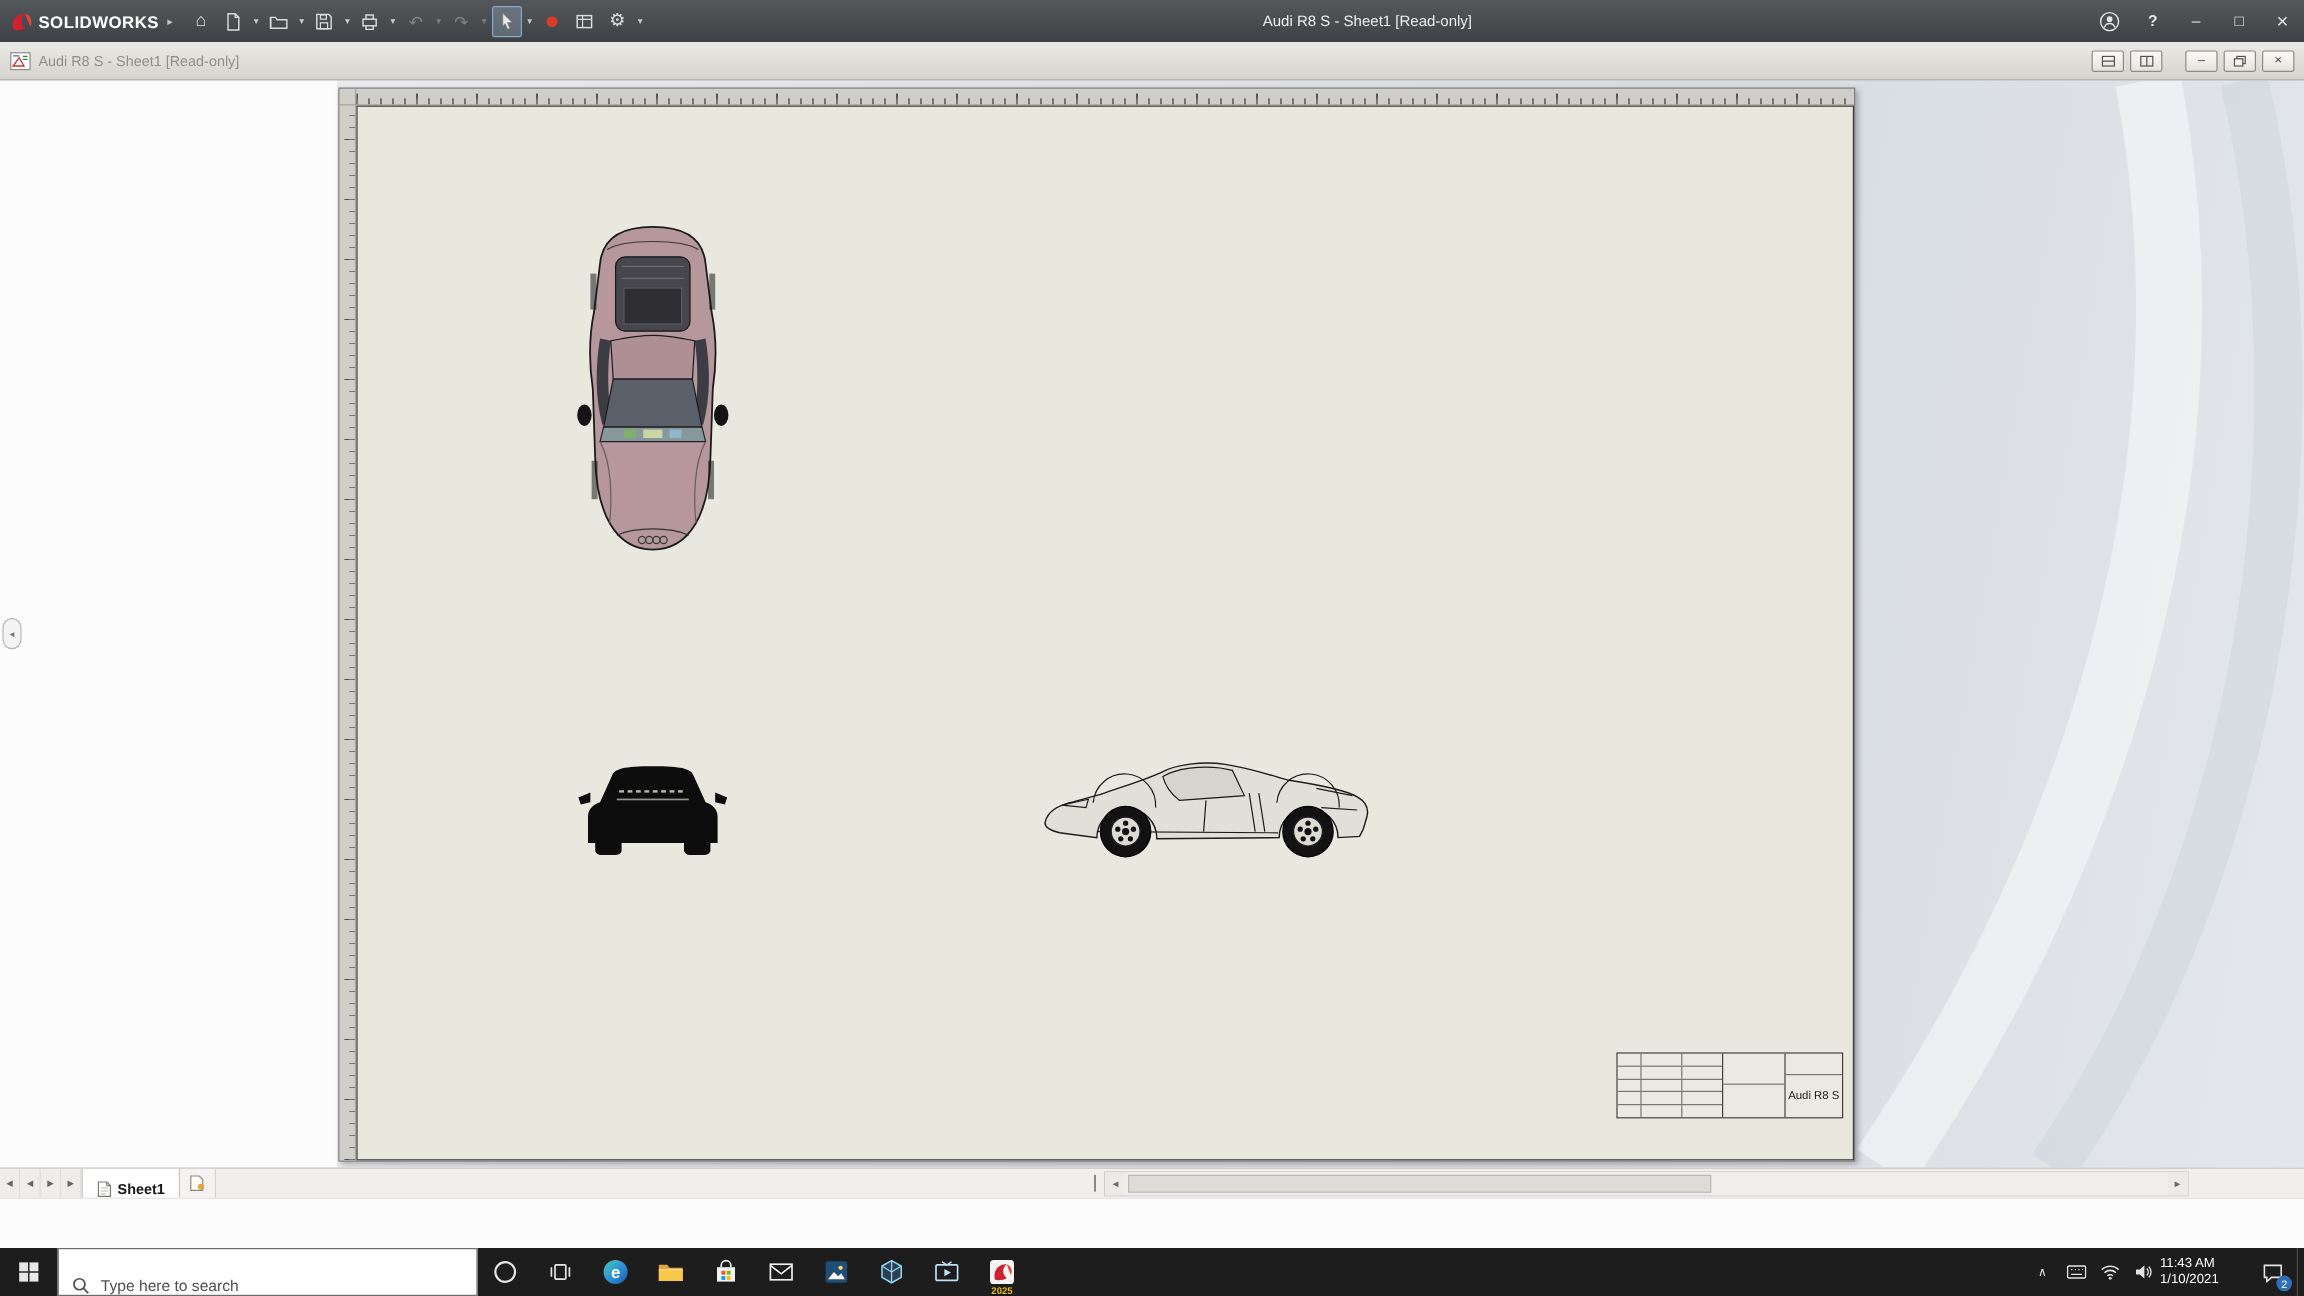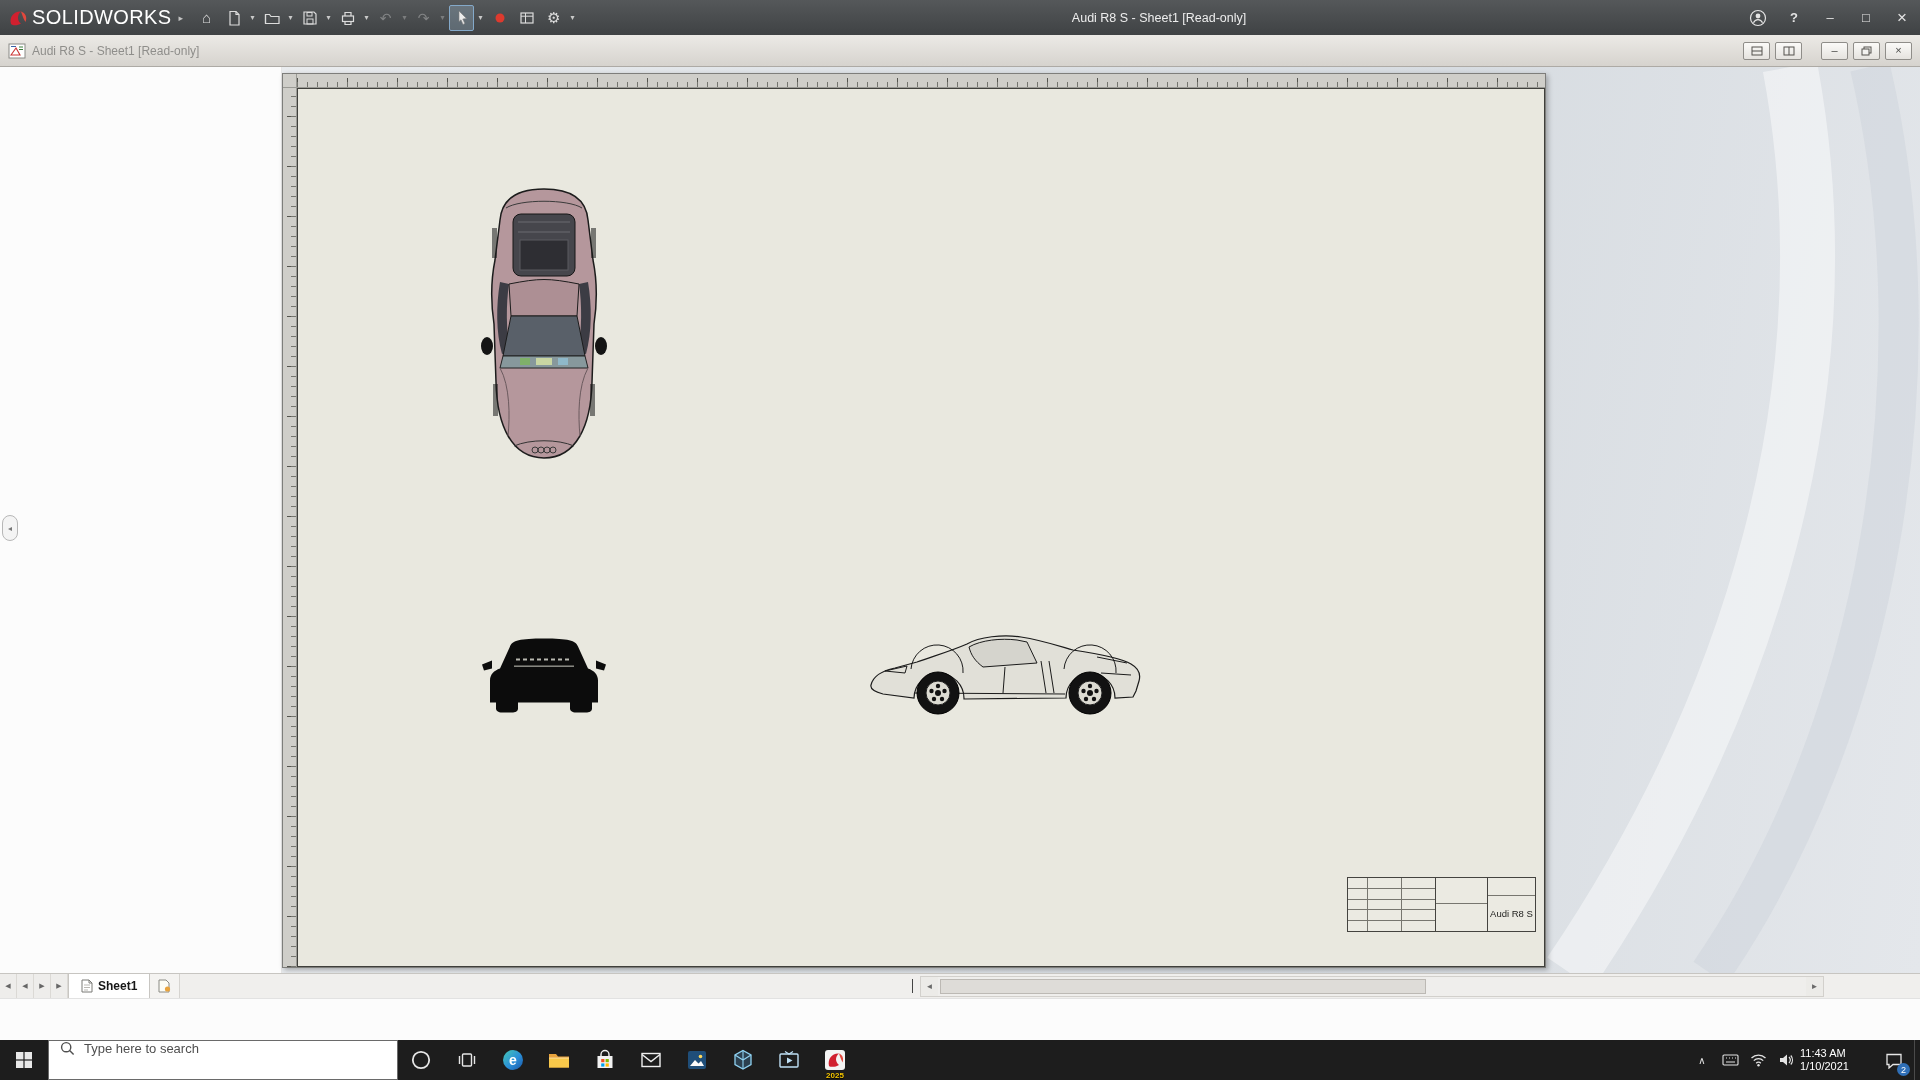--- a/index.html
+++ b/index.html
@@ -2,21 +2,21 @@
 <html><head>
 <meta charset="utf-8">
 <style>
 *{margin:0;padding:0;box-sizing:border-box;font-family:"Liberation Sans",sans-serif}
 html,body{width:1920px;height:1080px;overflow:hidden;background:#000}
 .screen{position:relative;width:1920px;height:1080px;background:#e4e7ea;overflow:hidden}
 
 
 .sw-titlebar{position:absolute;top:0;left:0;right:0;height:35px;background:linear-gradient(#55585a,#3f4244);display:flex;align-items:center;z-index:40}
 .brand{display:flex;align-items:center;gap:4px;padding:0 10px 0 8px}
-.brand-text{color:#fff;font-weight:normal;font-size:20px;letter-spacing:.4px}
+.brand-text{color:#fff;font-weight:bold;font-size:14px;letter-spacing:.4px}
 .brand-arrow{color:#c4c4c4;font-size:9px;margin-left:3px}
 .tb-group{display:flex;align-items:center}
 .tbtn{height:26px;min-width:25px;display:flex;align-items:center;justify-content:center;color:#dcdcdc;margin:0 1px;border:1px solid transparent}
 .tbtn.sel{background:rgba(170,200,228,.28);border-color:#84a9c9;border-radius:2px}
 .tbtn.dis{opacity:.38}
 .caret{font-size:8px;color:#c9c9c9;width:11px;text-align:center;height:26px;line-height:26px}
 .caret.dis{opacity:.38}
 .glyph15{font-size:15px;line-height:1}
 .glyph14{font-size:14px;line-height:1}
 .title-center{flex:1;display:flex;justify-content:center;align-items:center;color:#ededed;font-size:12.5px;white-space:nowrap;overflow:hidden}
@@ -63,33 +63,33 @@
 .tbk-mid-top{height:26px;border-bottom:1px solid #77766f}
 .tbk-mid-bot{flex:1}
 .tbk-right{flex:1;display:flex;flex-direction:column}
 .tbk-right-top{height:18px;border-bottom:1px solid #77766f}
 .tbk-name{flex:1;display:flex;align-items:center;justify-content:center;font-size:9.5px;color:#1d1d1b}
 
 
 .tabbar{position:absolute;top:973px;left:0;right:0;height:25px;background:#f0efed;border-top:1px solid #c7c5c1;display:flex;align-items:center;z-index:38}
 .sheetnav{display:flex;height:100%}
 .snav-btn{width:17px;height:100%;display:flex;align-items:center;justify-content:center;font-size:7px;color:#666;background:#eeedeb;border-right:1px solid #dbd9d5}
-.tab-sheet{height:100%;display:flex;align-items:center;gap:5px;padding:0 12px;background:#fff;border-left:1px solid #c8c6c2;border-right:1px solid #c8c6c2;font-size:12px;font-weight:bold;color:#161616}
+.tab-sheet{height:100%;display:flex;align-items:flex-end;gap:5px;padding:0 12px;background:#fff;border-left:1px solid #c8c6c2;border-right:1px solid #c8c6c2;font-size:12px;font-weight:bold;color:#161616}
 .tab-extra{width:30px;height:100%;display:flex;align-items:center;justify-content:center;background:#f4f3f1;border-right:1px solid #d6d4d0}
 .ibeam{position:absolute;left:912px;top:5px;width:1px;height:14px;background:#444}
 .hscroll{position:absolute;left:920px;top:2px;width:904px;height:21px;display:flex;align-items:center;background:#f3f2f0;border:1px solid #d2d0cc}
 .hs-arrow{width:17px;height:100%;font-size:8px;color:#6a6a6a;display:flex;align-items:center;justify-content:center;background:#ecebe8}
 .hs-track{flex:1;height:100%;background:#efeeec;position:relative}
 .hs-thumb{position:absolute;left:2px;top:2px;height:15px;width:56%;background:#dedcd8;border:1px solid #bcb9b4}
 .status-strip{position:absolute;top:998px;left:0;right:0;height:42px;background:#fcfcfc;border-top:1px solid #e2e2e2}
 
 
 .taskbar{position:absolute;top:1040px;left:0;right:0;height:40px;background:#1d1d1d;display:flex;align-items:stretch;color:#fff;z-index:50}
 .tb-start{width:48px;display:flex;align-items:center;justify-content:center}
-.tb-search{width:350px;background:#fff;border:1px solid #6a6a6a;display:flex;align-items:flex-start;gap:9px;padding:0 11px;color:#4f4f4f;font-size:13px}
+.tb-search{width:350px;background:#fff;border:1px solid #6a6a6a;display:flex;align-items:flex-end;gap:9px;padding:0 11px;color:#4f4f4f;font-size:13px}
 .tb-ico{width:46px;display:flex;align-items:center;justify-content:center;position:relative}
 .sw-year{position:absolute;bottom:0;left:0;right:0;text-align:center;font-size:8px;font-weight:bold;color:#f3c400;text-shadow:0 1px 1px #000}
 .tray{margin-left:auto;display:flex;align-items:stretch}
 .tray-it{width:28px;display:flex;align-items:center;justify-content:center;color:#e3e3e3;font-size:10px;position:relative}
 .clock{width:74px;display:flex;flex-direction:column;align-items:flex-start;justify-content:center;font-size:11px;line-height:13px;color:#fff}
 .tray-it.action{width:40px}
 .badge{position:absolute;right:4px;bottom:4px;min-width:13px;height:13px;border-radius:7px;background:#2f6fb7;color:#fff;font-size:9px;display:flex;align-items:center;justify-content:center;padding:0 2px}
 .desk-sliver{width:6px;border-left:1px solid #4a4a4a}
 </style>
 </head>

